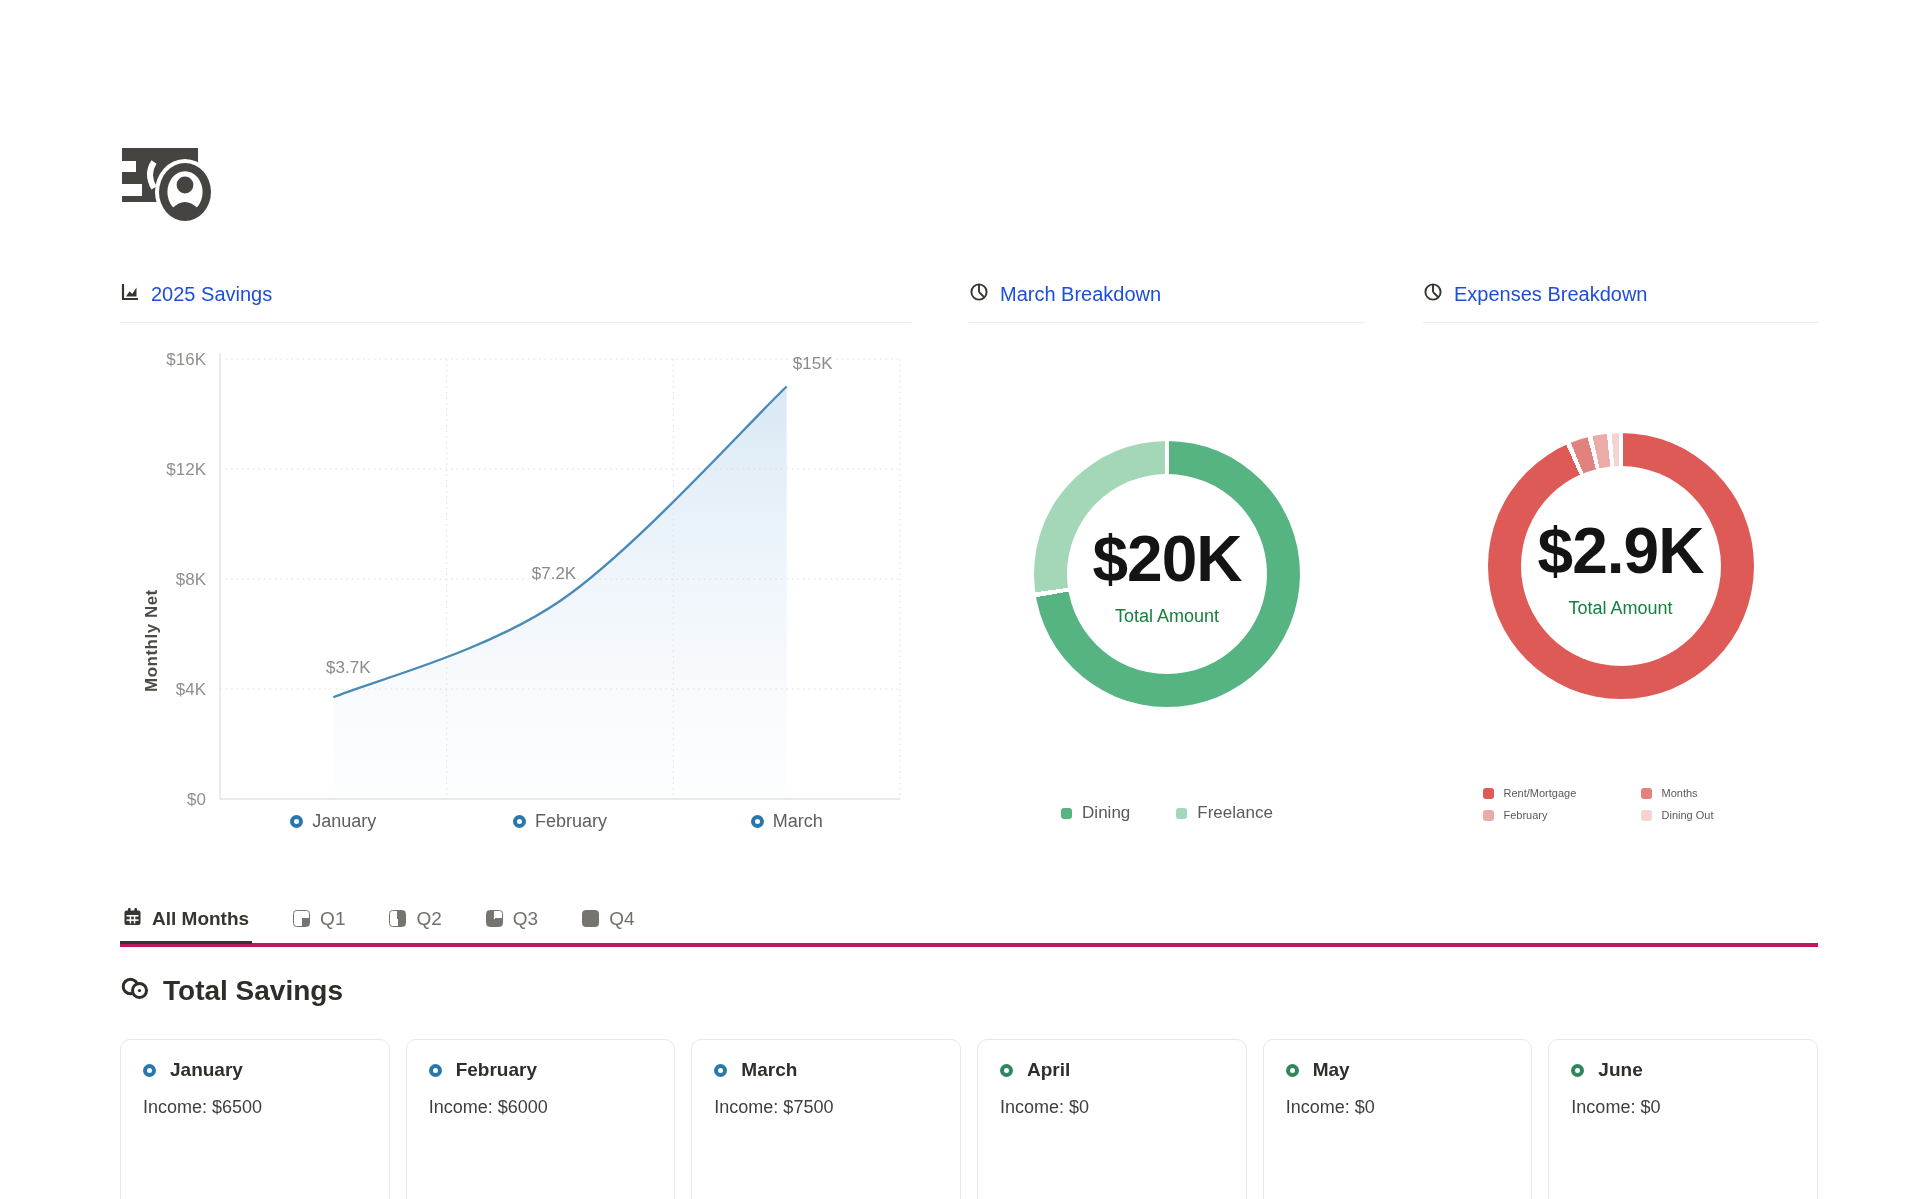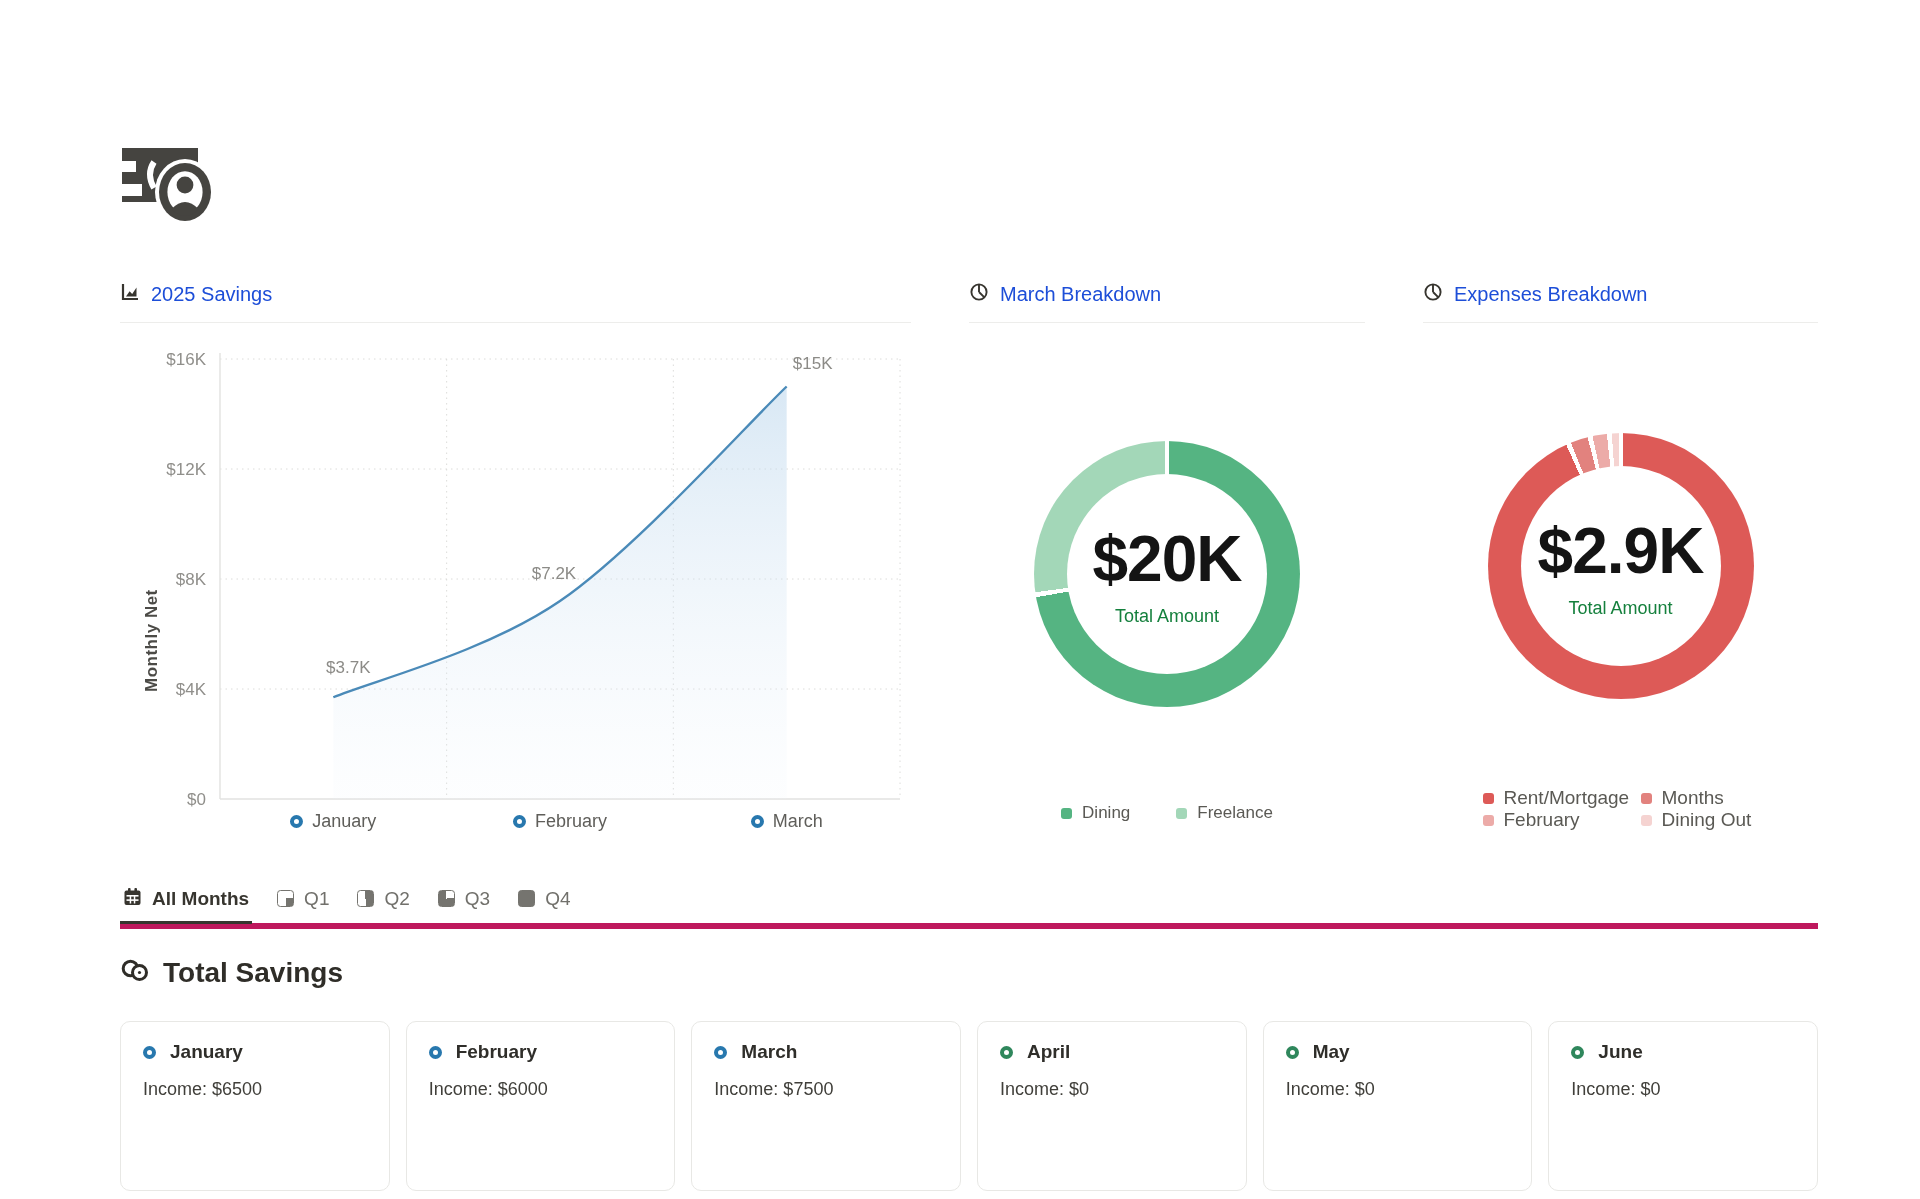--- a/index.html
+++ b/index.html
@@ -58,27 +58,27 @@
   .donut-hole {
     position: absolute; inset: 33px; border-radius: 50%; background: #fff;
     display: flex; flex-direction: column; align-items: center; justify-content: center;
   }
   .donut-total { font-size: 64px; font-weight: 700; color: #141414; letter-spacing: -1px; }
   .donut-total-label { margin-top: 10px; font-size: 18px; color: #15803d; }
 
   .legend { margin-top: 96px; display: flex; justify-content: center; gap: 46px; font-size: 17px; color: #5a5954; }
   .legend-grid {
     margin-top: 88px; display: grid; grid-template-columns: 158px 118px;
-    justify-content: center; font-size: 19px; color: #5a5954;
+    justify-content: center; row-gap: 10px; font-size: 11px; color: #5a5954;
   }
   .legend-item { display: flex; align-items: center; gap: 10px; white-space: nowrap; }
   .legend-swatch { width: 11px; height: 11px; border-radius: 3px; flex: none; }
 
   
-  .tabs { margin-top: 34px; display: flex; gap: 22px; border-bottom: 6px solid #be185d; }
+  .tabs { margin-top: 54px; display: flex; gap: 38px; border-bottom: 4px solid #be185d; }
   .tab {
     display: flex; align-items: center; gap: 10px;
     font-size: 19px; color: #71706b; padding: 2px 3px 13px 3px; cursor: pointer;
   }
   .tab.active { color: #37352f; font-weight: 700; border-bottom: 3px solid #37352f; margin-bottom: -1px; padding-bottom: 10px; }
   .qicon { width: 17px; height: 17px; border-radius: 3.5px; border: 1.8px solid #75746f; flex: none; }
   .q1 { background: conic-gradient(transparent 0 25%, #75746f 25% 50%, transparent 50%); }
   .q2 { background: conic-gradient(#75746f 0 50%, transparent 50%); }
   .q3 { background: conic-gradient(transparent 0 25%, #75746f 25% 100%); }
   .q4 { background: #75746f; }

